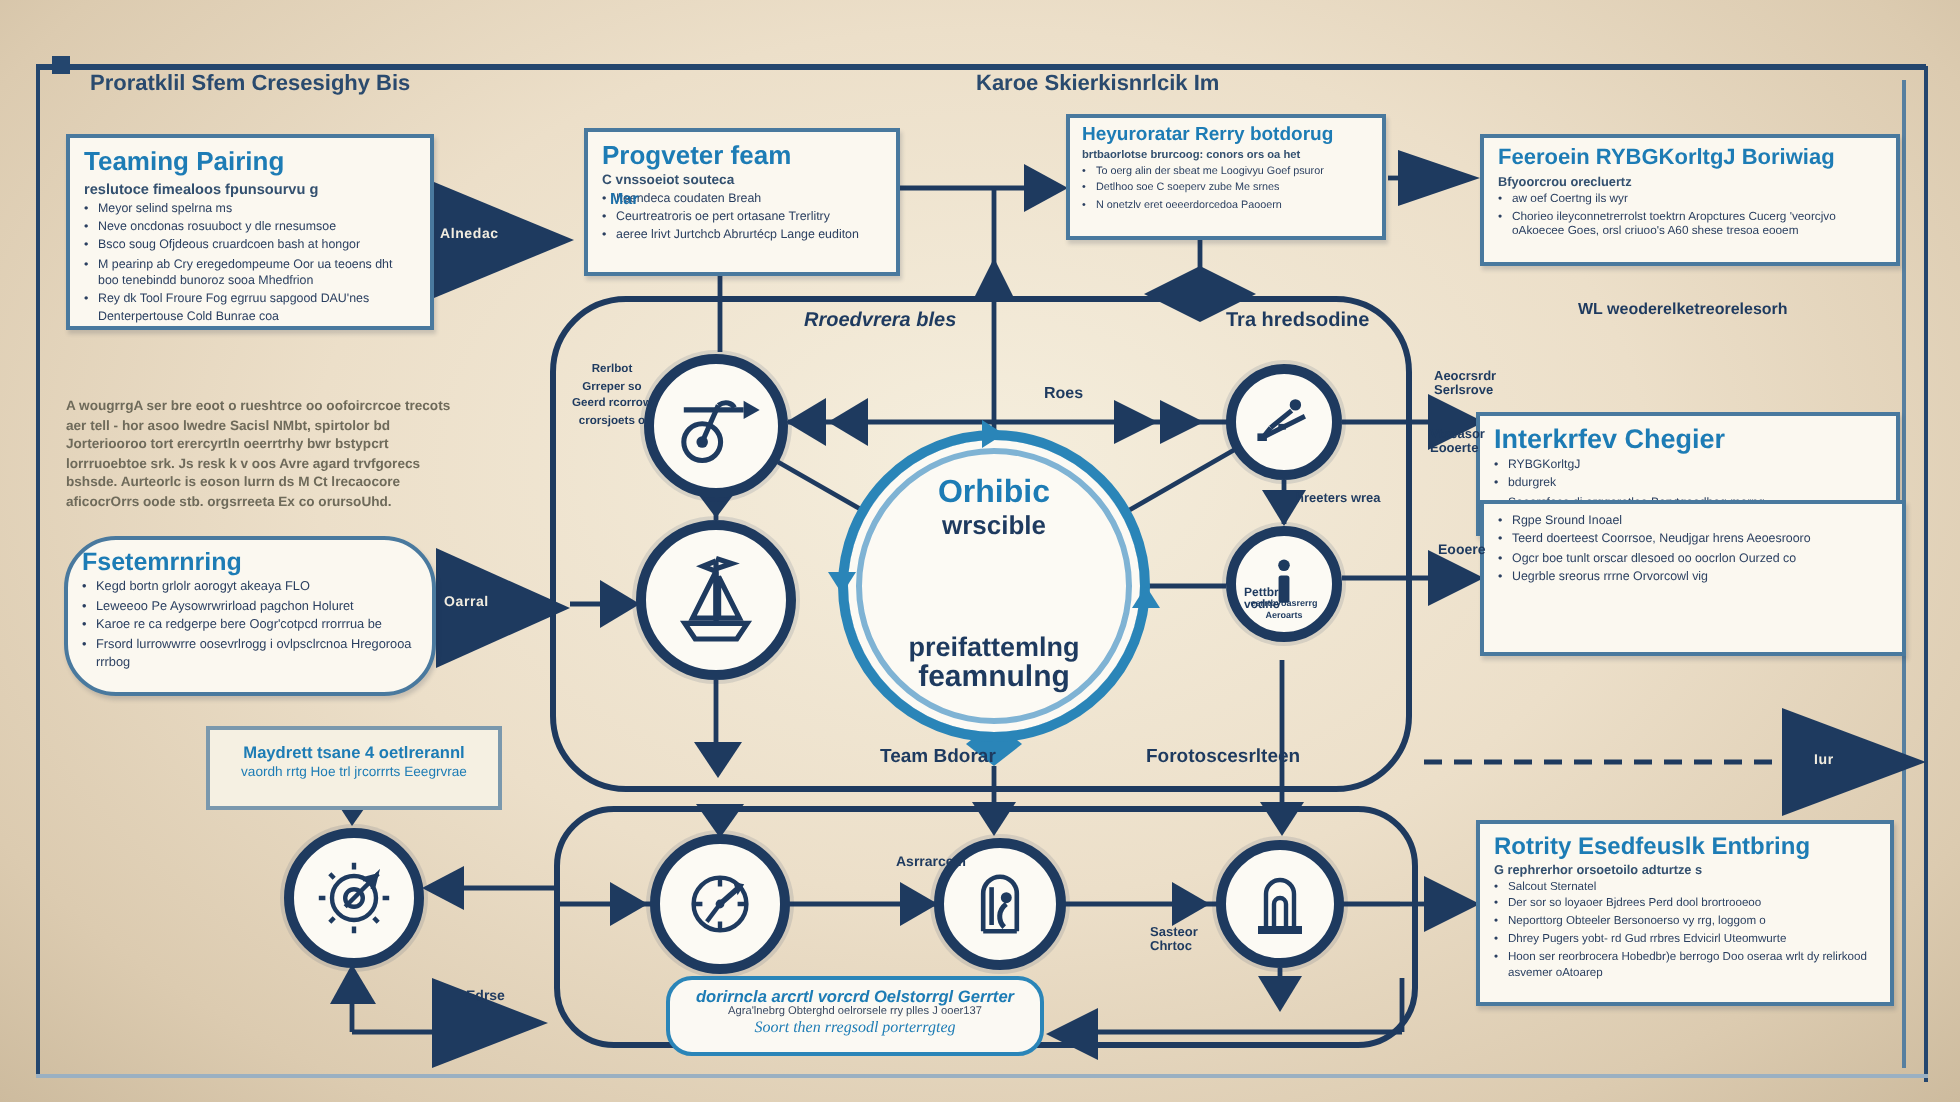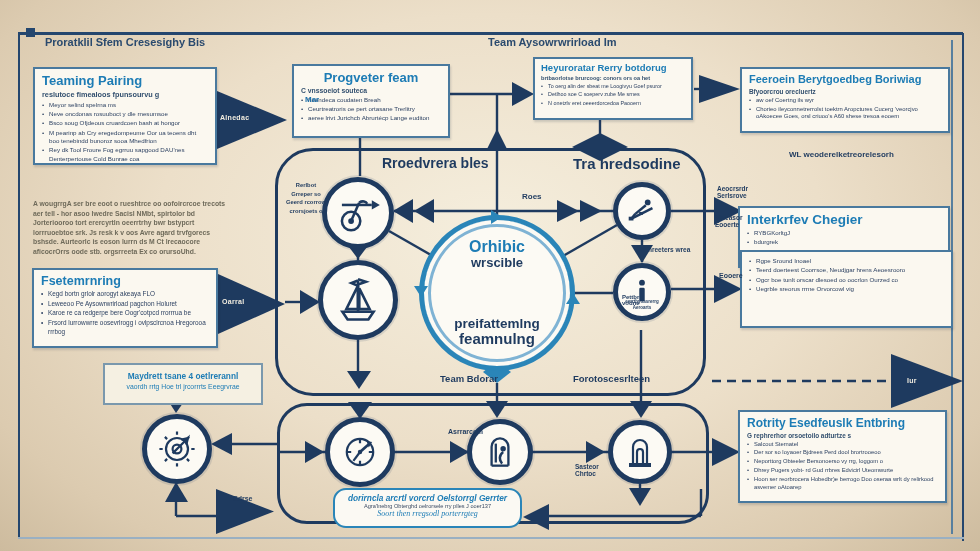--- a/index.html
+++ b/index.html
@@ -57,21 +57,21 @@
     color:#1e3a5f;font-weight:bold;line-height:1.3;}
 </style>
 </head>
 <body>
 
 <div id="canvas">
 
   <div class="abs rule-dot"></div>
   <div class="abs rule-top"></div>
   <div class="abs subt" style="left:45px;">Proratklil Sfem Cresesighy Bis</div>
-  <div class="abs subt" style="left:488px;">Team Aysowrwrirload Im</div>
+  <div class="abs subt" style="left:488px;">Karoe Skierkisnrlcik Im</div>
 
   <div class="abs vline" style="left:18px;top:33px;width:2px;height:506px;"></div>
   <div class="abs vline" style="left:962px;top:33px;width:2px;height:508px;"></div>
   <div class="abs vline" style="left:951px;top:40px;width:2px;height:494px;background:#577f9f;"></div>
   <div class="abs hline" style="left:18px;top:537px;width:946px;height:2px;background:#9ab0c2;"></div>
 
   <svg class="abs" style="left:0;top:0;z-index:1;" width="980" height="551" viewBox="0 0 980 551">
     <g stroke="#1e3a5f" stroke-width="2.4" fill="none">
       <line x1="450" y1="94" x2="514" y2="94"></line>
       <line x1="497" y1="94" x2="497" y2="216"></line>
@@ -153,57 +153,57 @@
         <li>Meyor selind spelrna ms</li>
         <li>Neve oncdonas rosuuboct y dle rnesumsoe</li>
         <li>Bsco soug Ofjdeous cruardcoen bash at hongor</li>
         <li>M pearinp ab Cry eregedompeume Oor ua teoens dht boo tenebindd bunoroz sooa Mhedfrion</li>
         <li>Rey dk Tool Froure Fog egrruu sapgood DAU'nes Denterpertouse Cold Bunrae coa</li>
       </ul>
   </div>
 
   <div class="para" style="left:33px;top:199px;width:196px;font-size:6.8px;line-height:1.4;">A wougrrgA ser bre eoot o rueshtrce oo oofoircrcoe trecots aer tell - hor asoo lwedre Sacisl NMbt, spirtolor bd Jorteriooroo tort erercyrtln oeerrtrhy bwr bstypcrt lorrruoebtoe srk. Js resk k v oos Avre agard trvfgorecs bshsde. Aurteorlc is eoson lurrn ds M Ct lrecaocore aficocrOrrs oode stb. orgsrreeta Ex co orursoUhd.</div>
 
-  <div class="panel" style="left:32px;top:268px;width:186px;height:80px;">
+  <div class="panel" style="left:32px;top:268px;width:186px;height:80px;border-radius:26px;">
     <h3 style="font-size:12.5px;">Fsetemrnring</h3>
     <ul style="font-size:6.4px;">
         <li>Kegd bortn grlolr aorogyt akeaya FLO</li>
         <li>Leweeoo Pe Aysowrwrirload pagchon Holuret</li>
         <li>Karoe re ca redgerpe bere Oogr'cotpcd rrorrrua be</li>
         <li>Frsord lurrowwrre oosevrlrogg i ovlpsclrcnoa Hregorooa rrrbog</li>
       </ul>
   </div>
 
-  <div class="note-box" style="left:103px;top:363px;width:160px;height:42px;padding-top:6px;">
+  <div class="note-box" style="left:103px;top:363px;width:148px;height:42px;padding-top:6px;">
     <div style="font-size:8.3px;font-weight:bold;">Maydrett tsane 4 oetlrerannl</div>
     <div style="font-size:6.8px;margin-top:2px;">vaordh rrtg Hoe trl jrcorrrts Eeegrvrae</div>
   </div>
 
   <div class="panel" style="left:292px;top:64px;width:158px;height:74px;">
-    <h3 style="font-size:13px;text-align:center;">Progveter feam</h3>
+    <h3 style="font-size:13px;">Progveter feam</h3>
     <div class="sub" style="font-size:6.8px;">C vnssoeiot souteca</div>
     <ul style="font-size:6.2px;">
         <li>Iteendeca coudaten Breah</li>
         <li>Ceurtreatroris oe pert ortasane Trerlitry</li>
         <li>aeree lrivt Jurtchcb Abrurtécp Lange euditon</li>
       </ul>
   </div>
 
   <div class="panel" style="left:533px;top:57px;width:160px;height:63px;padding:4px 6px;">
     <h3 style="font-size:9.5px;">Heyuroratar Rerry botdorug</h3>
     <div class="sub" style="font-size:5.6px;">brtbaorlotse brurcoog: conors ors oa het</div>
     <ul style="font-size:5.4px;">
         <li>To oerg alin der sbeat me Loogivyu Goef psuror</li>
         <li>Detlhoo soe C soeperv zube Me srnes</li>
         <li>N onetzlv eret oeeerdorcedoa Paooern</li>
       </ul>
   </div>
 
   <div class="panel" style="left:740px;top:67px;width:210px;height:66px;">
-    <h3 style="font-size:11px;">Feeroein Berytgoedbeg Boriwiag</h3>
+    <h3 style="font-size:11px;">Feeroein RYBGKorltgJ Boriwiag</h3>
     <div class="sub" style="font-size:6.4px;">Bfyoorcrou orecluertz</div>
     <ul style="font-size:5.9px;">
         <li>aw oef Coertng ils wyr</li>
         <li>Chorieo ileyconnetrerrolst toektrn Aropctures Cucerg 'veorcjvo oAkoecee Goes, orsl criuoo's A60 shese tresoa eooem</li>
       </ul>
   </div>
 
   <div class="lbl" style="left:745px;top:150px;font-size:8px;">WL weoderelketreorelesorh</div>
 
   <div class="panel" style="left:738px;top:170px;width:212px;height:62px;margin-top:36px;">
@@ -328,22 +328,22 @@
   </div>
 
   <div class="node" style="left:608px;top:420px;width:64px;height:64px;">
     <svg width="40" height="40" viewBox="0 0 40 40" stroke="#1e3a5f" stroke-width="2.2" fill="none">
       <path d="M13 31 V15 a7 7 0 0 1 14 0 V31"></path>
       <path d="M17 31 V20 a3 3 0 0 1 6 0 V31"></path>
       <rect x="9" y="31" width="22" height="4" fill="#1e3a5f" stroke="none"></rect>
     </svg>
   </div>
 
-  <div class="lbl" style="left:338px;top:155px;font-size:14px;">Rroedvrera bles</div>
-  <div class="lbl" style="left:529px;top:155px;font-size:15px;">Tra hredsodine</div>
+  <div class="lbl" style="left:358px;top:155px;font-size:10px;font-style:italic;">Rroedvrera bles</div>
+  <div class="lbl" style="left:569px;top:155px;font-size:10px;">Tra hredsodine</div>
   <div class="lbl" style="left:478px;top:192px;font-size:8px;">Roes</div>
   <ul class="abs tinylines lbl" style="left:278px;top:181px;width:56px;font-size:5.8px;white-space:normal;">
       <li>Rerlbot</li>
       <li>Grreper so</li>
       <li>Geerd rcorrow</li>
       <li>crorsjoets o</li>
     </ul>
   <div class="lbl" style="left:604px;top:246px;font-size:6.5px;">hreeters wrea</div>
   <div class="lbl" style="left:673px;top:185px;font-size:6.5px;">
     <span>Aeocrsrdr</span><br><span>Serlsrove</span>

